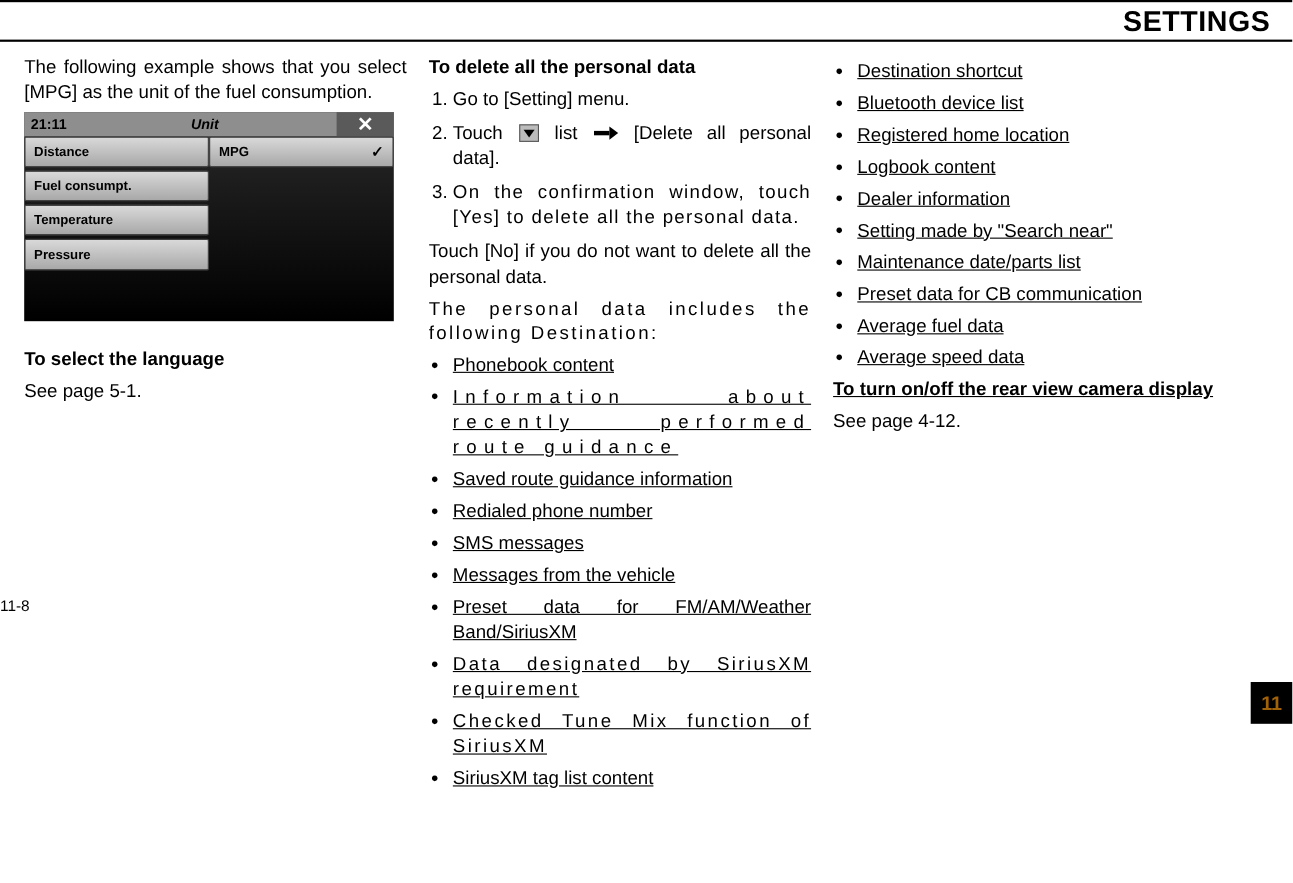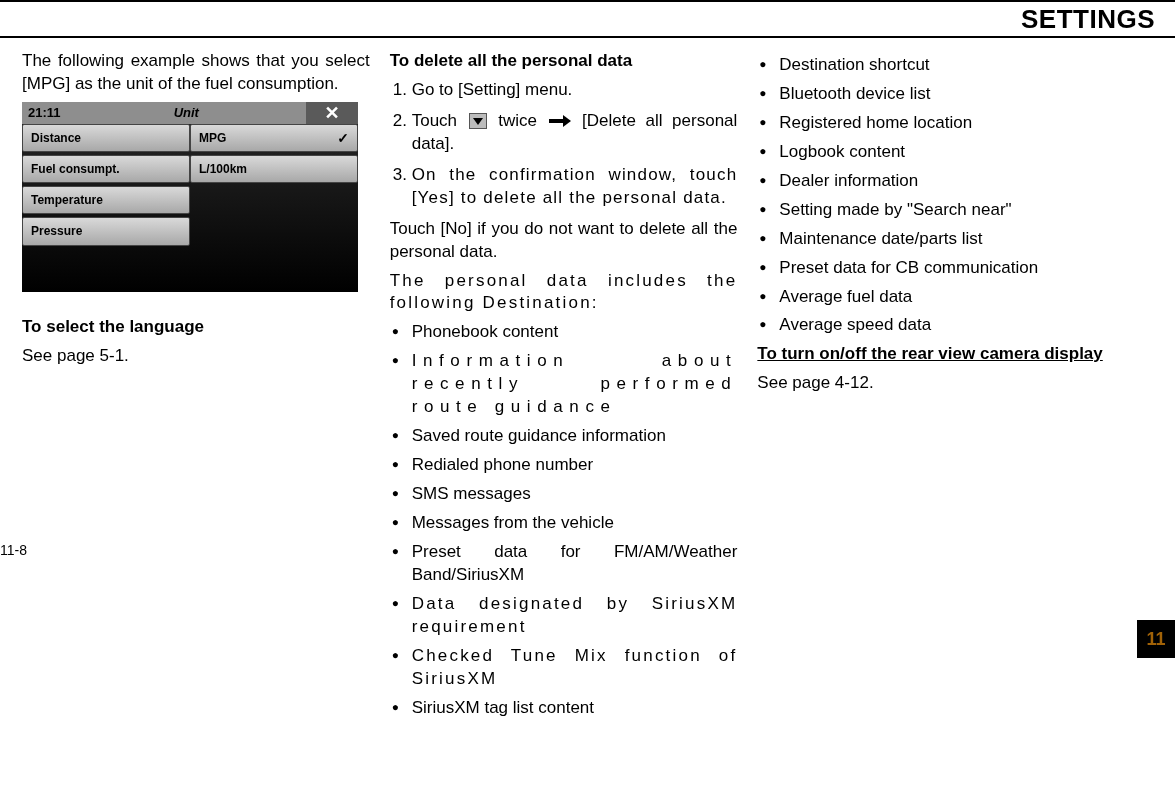--- a/index.html
+++ b/index.html
@@ -129,20 +129,21 @@
   ul.bullets {
     list-style: none;
     padding: 0;
     margin: 4px 0;
   }
   ul.bullets li {
     position: relative;
     padding-left: 22px;
     margin-bottom: 6px;
     text-align: justify;
+    text-decoration: underline;
   }
   ul.bullets li::before {
     content: "●";
     position: absolute;
     left: 2px;
     top: 0;
     font-size: 12px;
     line-height: 20px;
   }
 
@@ -236,37 +237,36 @@
         </div>
         <div class="shot-body">
           <div class="shot-left">
             <div class="shot-row">Distance</div>
             <div class="shot-row">Fuel consumpt.</div>
             <div class="shot-row">Temperature</div>
             <div class="shot-row">Pressure</div>
           </div>
           <div class="shot-right">
             <div class="shot-row"><span>MPG</span><span class="check">✓</span></div>
-            <div class="shot-row">L/100km</div>
           </div>
         </div>
       </div>
 
       <p class="bold">To select the language</p>
       <p>See page 5-1.</p>
     </div>
 
     <div class="col">
       <p class="bold">To delete all the personal data</p>
       <ol class="steps">
         <li>Go to [Setting] menu.</li>
         <li>
           <span>Touch</span>
           <span class="down-icon"></span>
-          <span>twice</span>
+          <span>list</span>
           <span class="arrow-right"></span>
           <span>[Delete all personal data].</span>
         </li>
         <li>
           <span class="spaced3">On the confirmation window, touch [Yes] to delete all the personal data.</span>
         </li>
       </ol>
       <p class="sub">Touch [No] if you do not want to delete all the personal data.</p>
 
       <p class="justify spaced2">The personal data includes the following Destination:</p>

